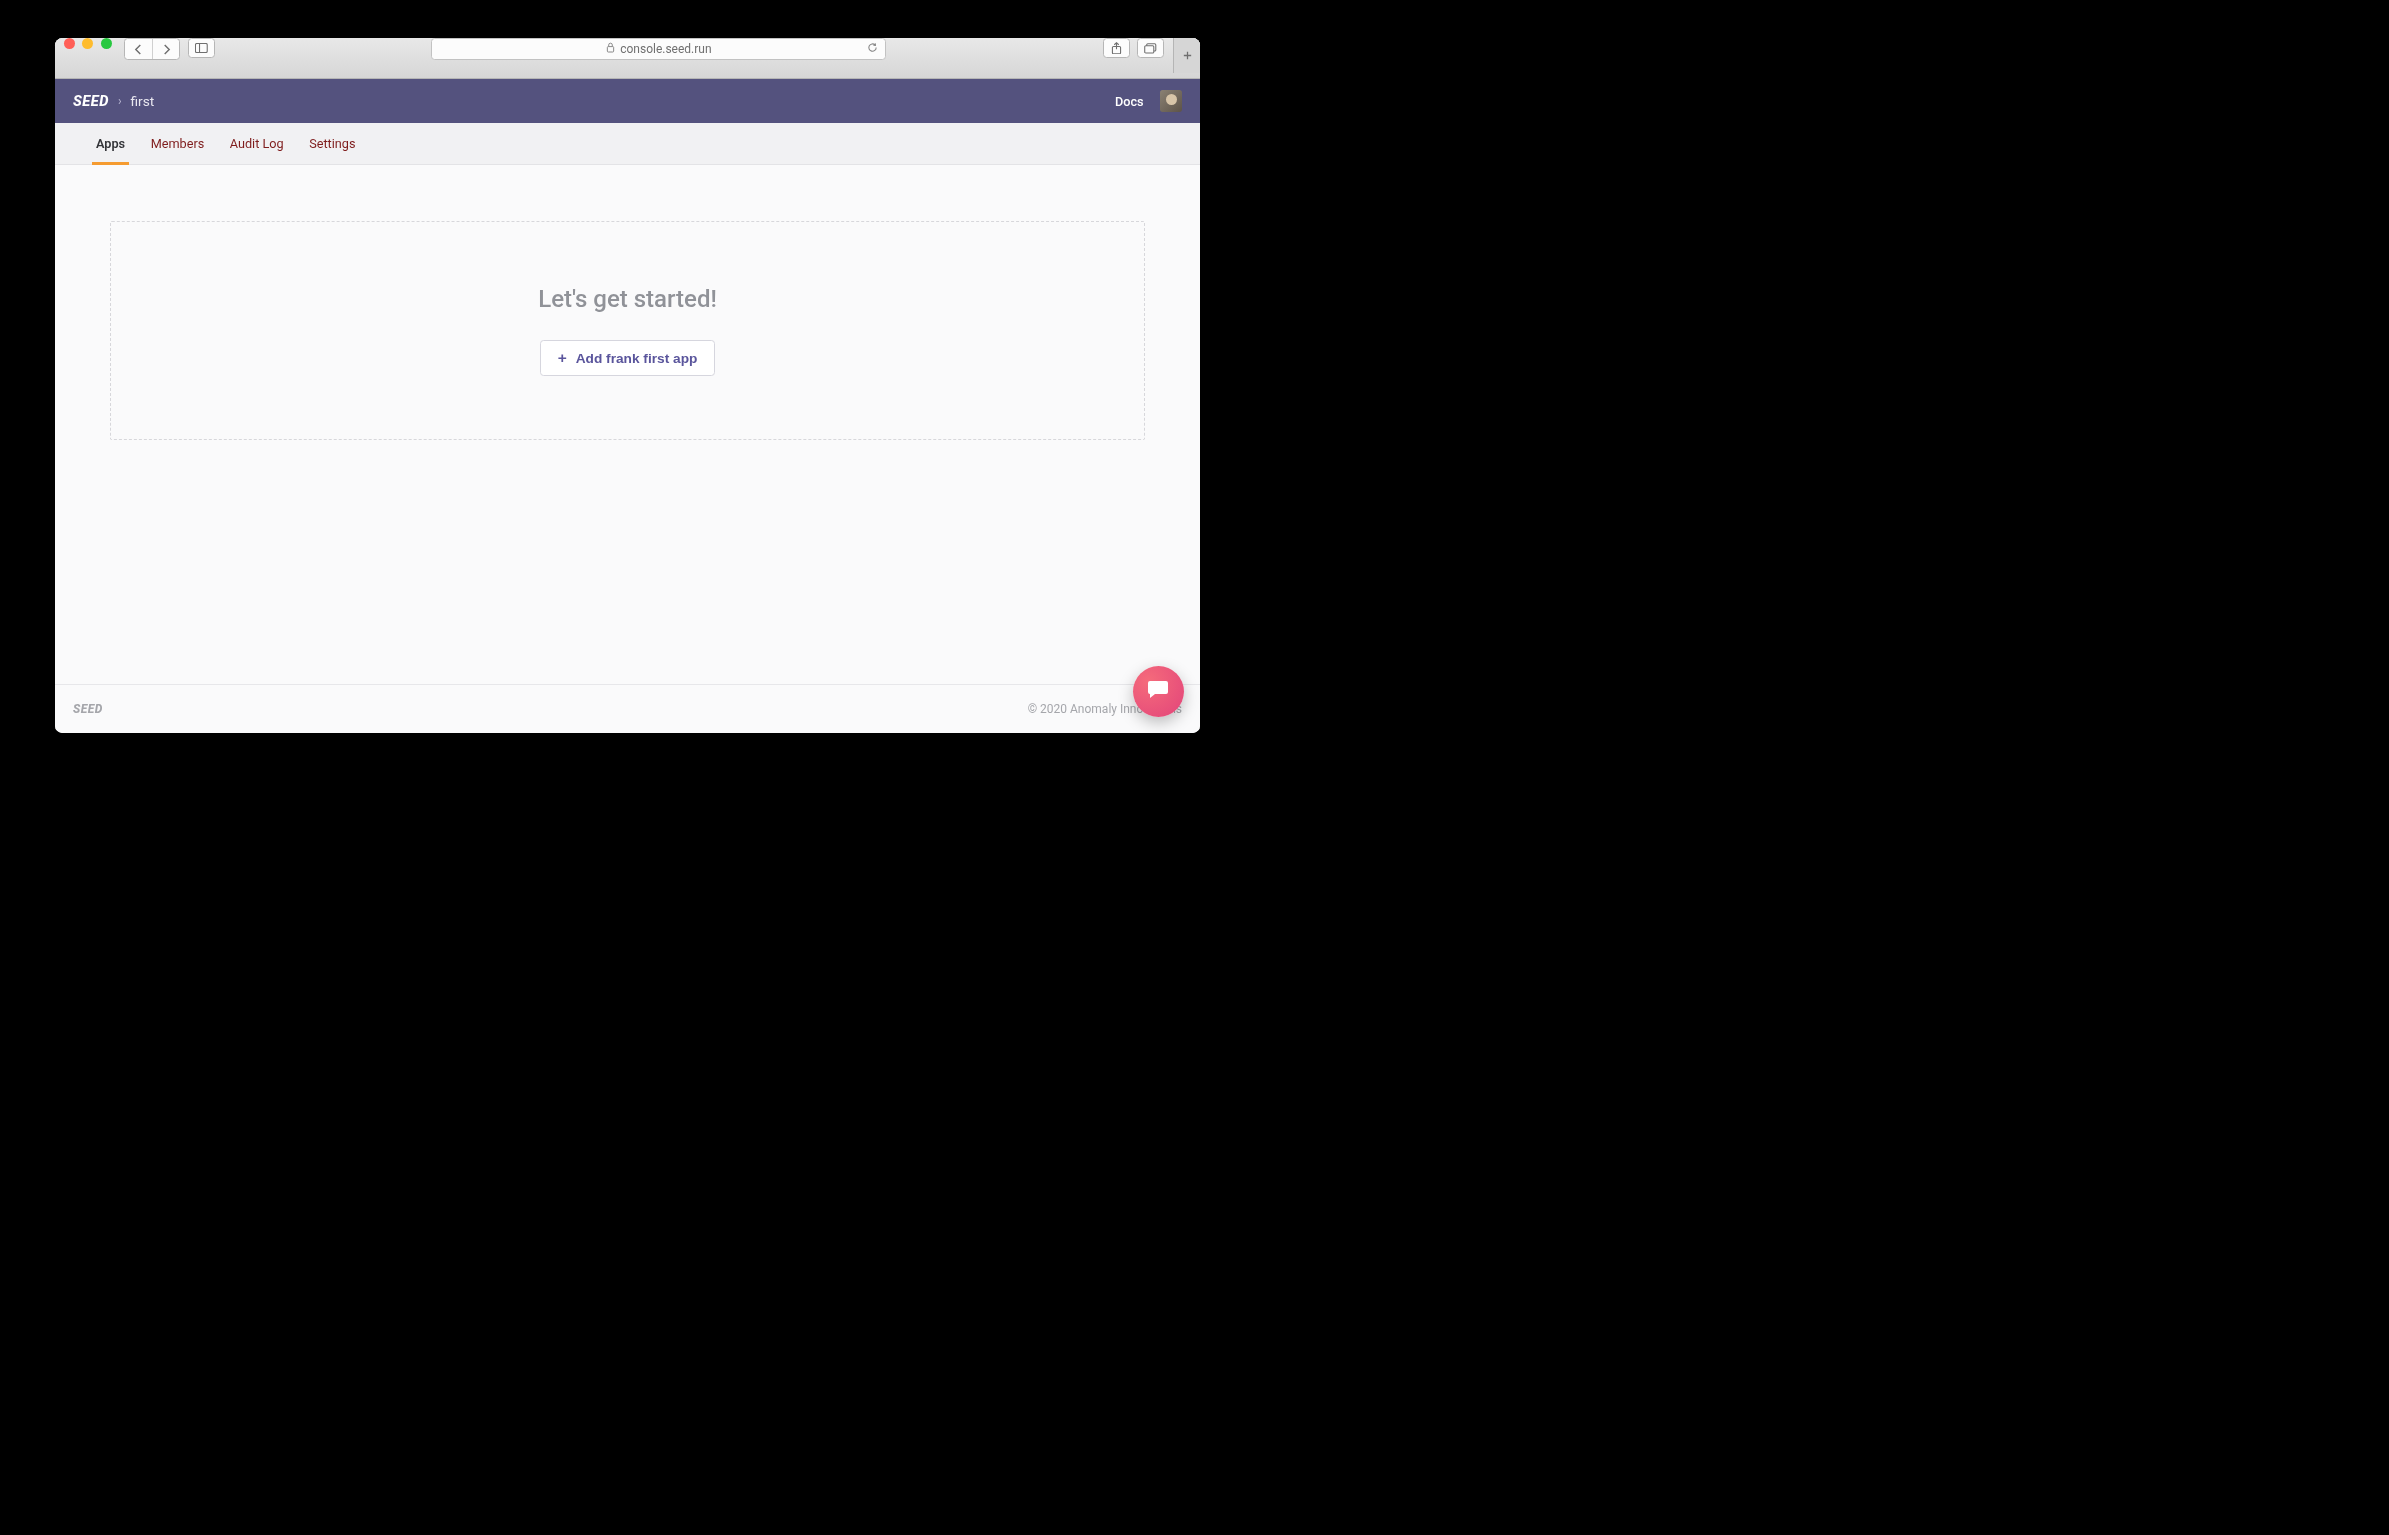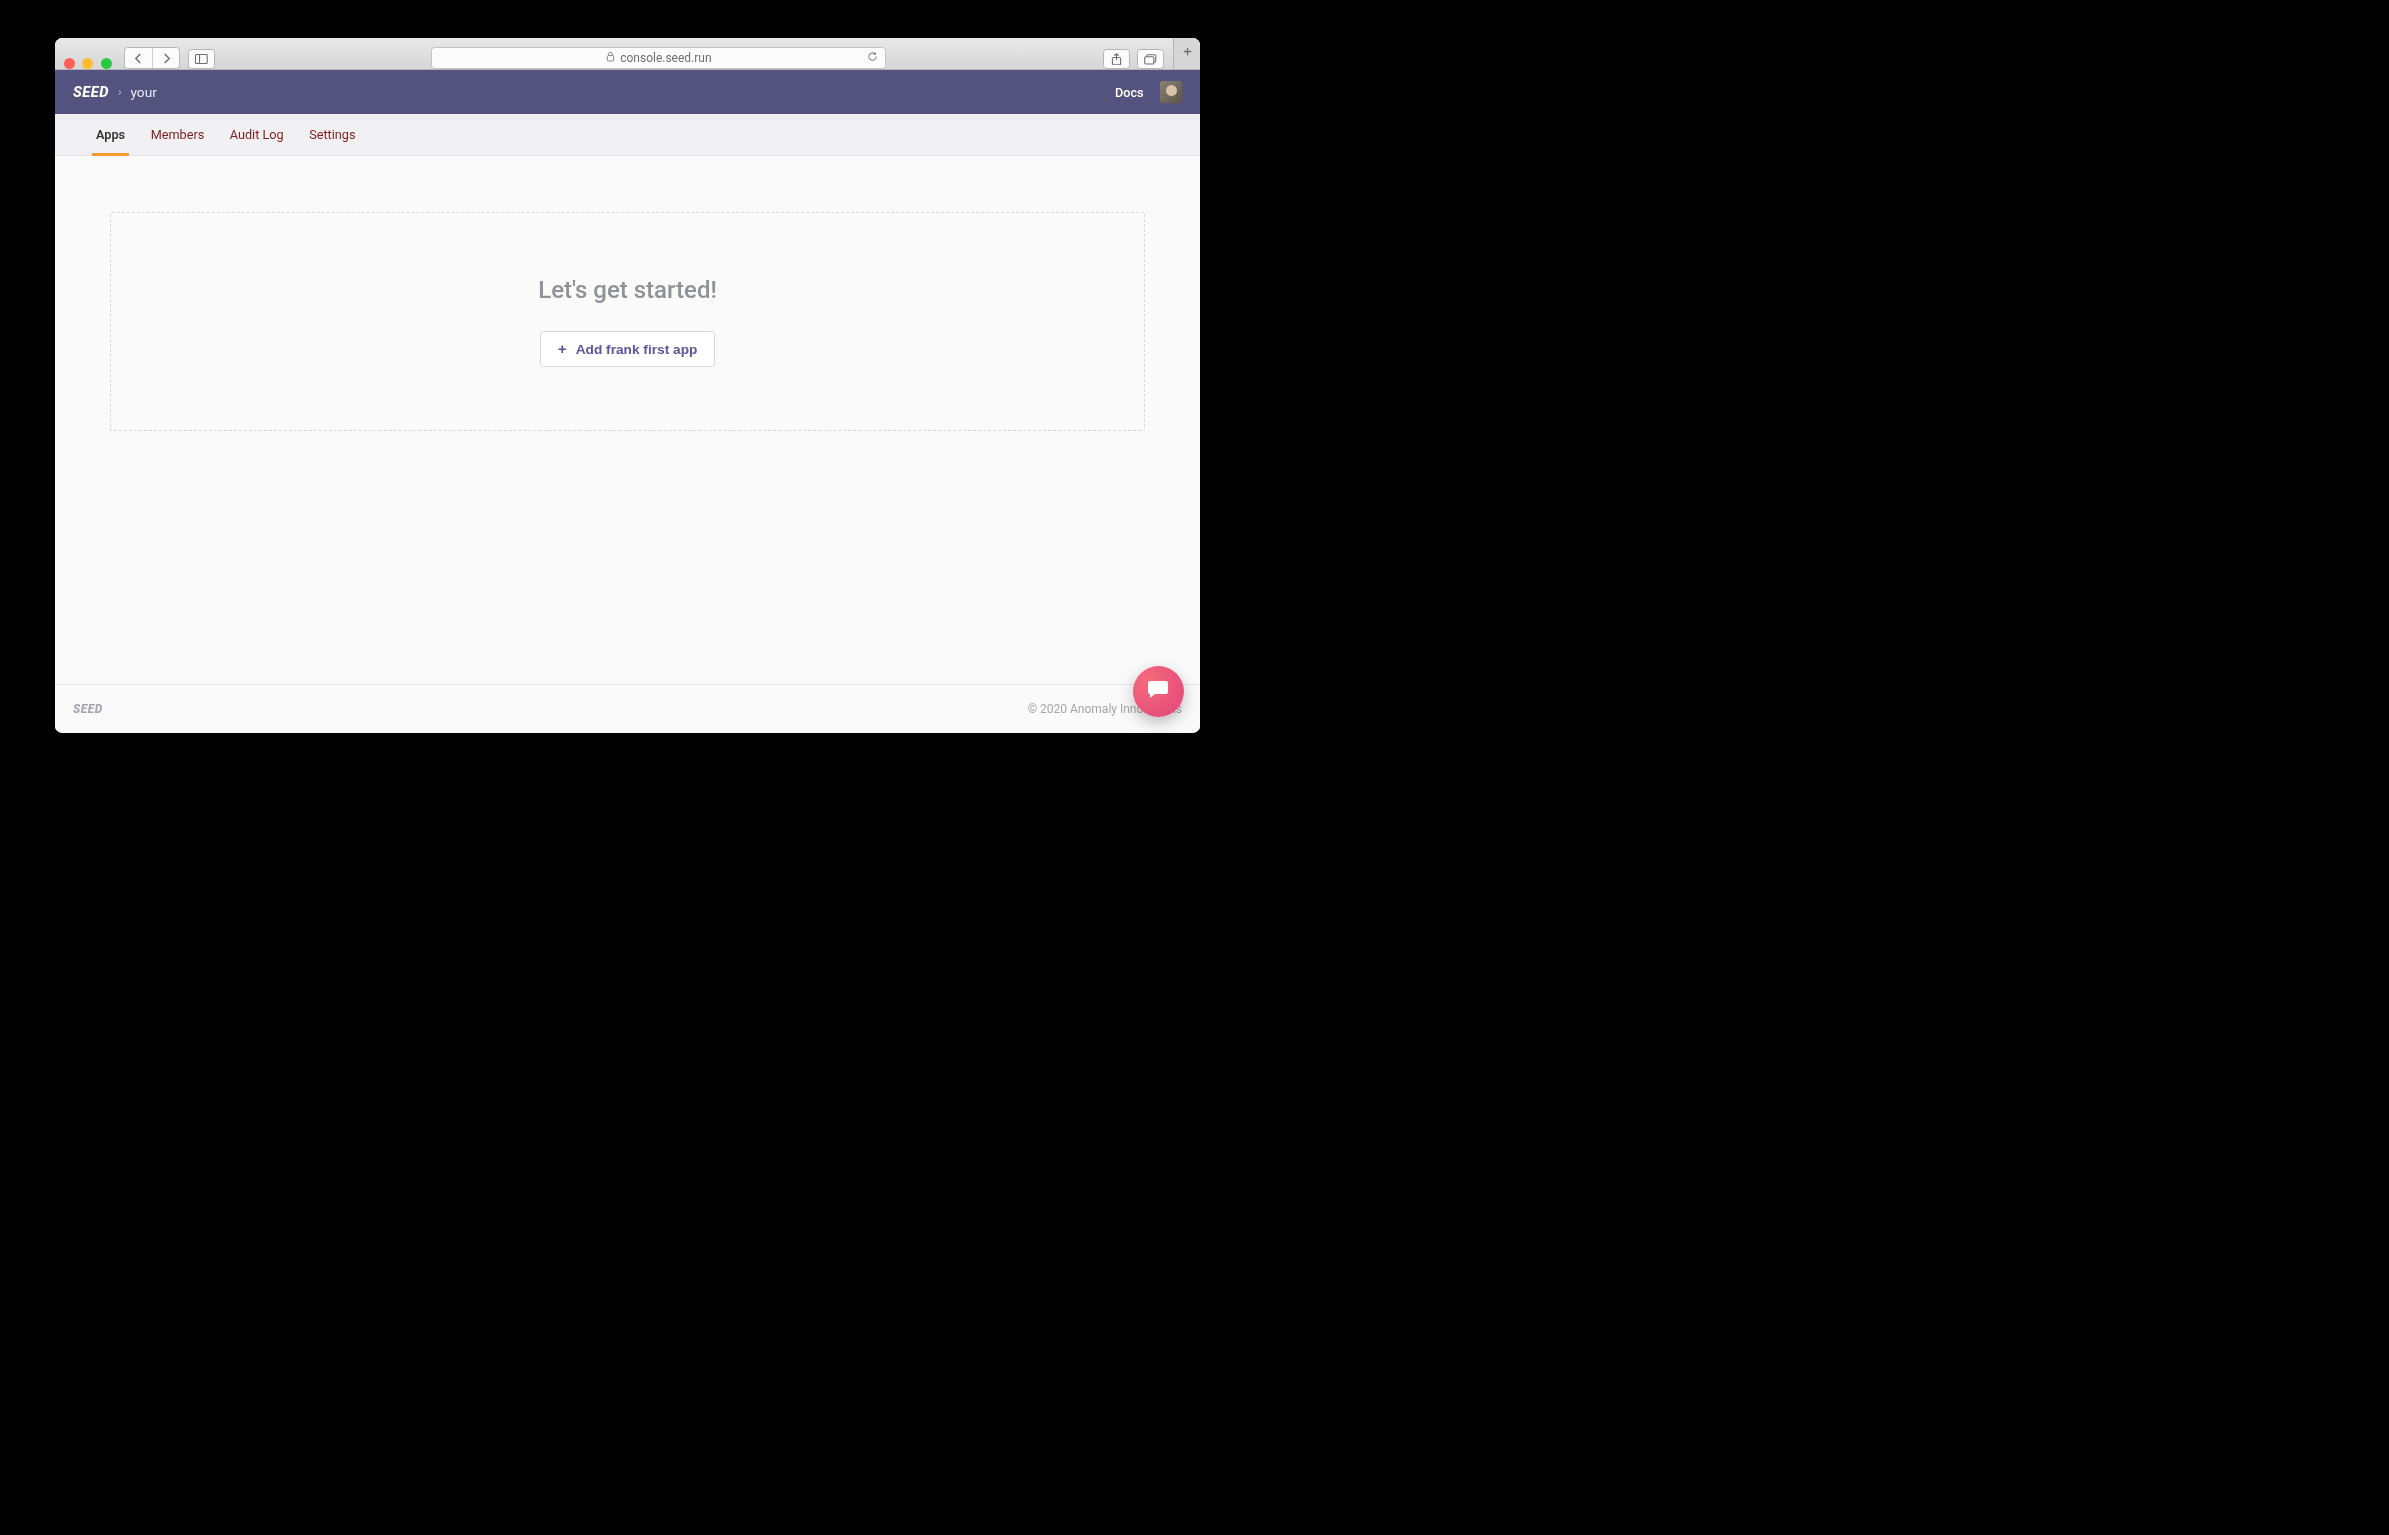--- a/index.html
+++ b/index.html
@@ -18,25 +18,25 @@
       height: 695px;
       background: #fff;
       border-radius: 7.3px;
       overflow: hidden;
       box-shadow: 0 9px 36px rgba(0,0,0,0.4);
       display: flex;
       flex-direction: column;
     }
     
     .safari-toolbar {
-      height: 32px;
+      height: 41px;
       background: linear-gradient(#e8e8e8, #d6d6d6);
       border-bottom: 0.9px solid #b5b5b5;
       display: flex;
-      align-items: flex-end;
+      align-items: flex-start;
       padding: 0 9px;
       gap: 7.3px;
       position: relative;
     }
     .traffic-lights { display: flex; gap: 7.3px; margin-right: 5.5px; }
     .tl { width: 11px; height: 11px; border-radius: 50%; }
     .tl.red { background: #ff5f57; }
     .tl.yellow { background: #febc2e; }
     .tl.green { background: #28c840; }
     .nav-group {
@@ -286,21 +286,21 @@
     <div class="new-tab">
       <svg width="11" height="11" viewBox="0 0 12 12">
           <path d="M6 2 V10 M2 6 H10" stroke="#6f6f6f" stroke-width="1.4"></path>
         </svg>
     </div>
   </div>
 
   <div class="app-header">
     <span class="brand">SEED</span>
     <span class="crumb-sep">›</span>
-    <span class="crumb">your</span>
+    <span class="crumb">first</span>
     <div class="header-spacer"></div>
     <span class="docs-link">Docs</span>
     <div class="avatar"></div>
   </div>
 
   <div class="tab-bar">
     <div class="tab active">
         <span>Apps</span>
       </div>
     <div class="tab">

